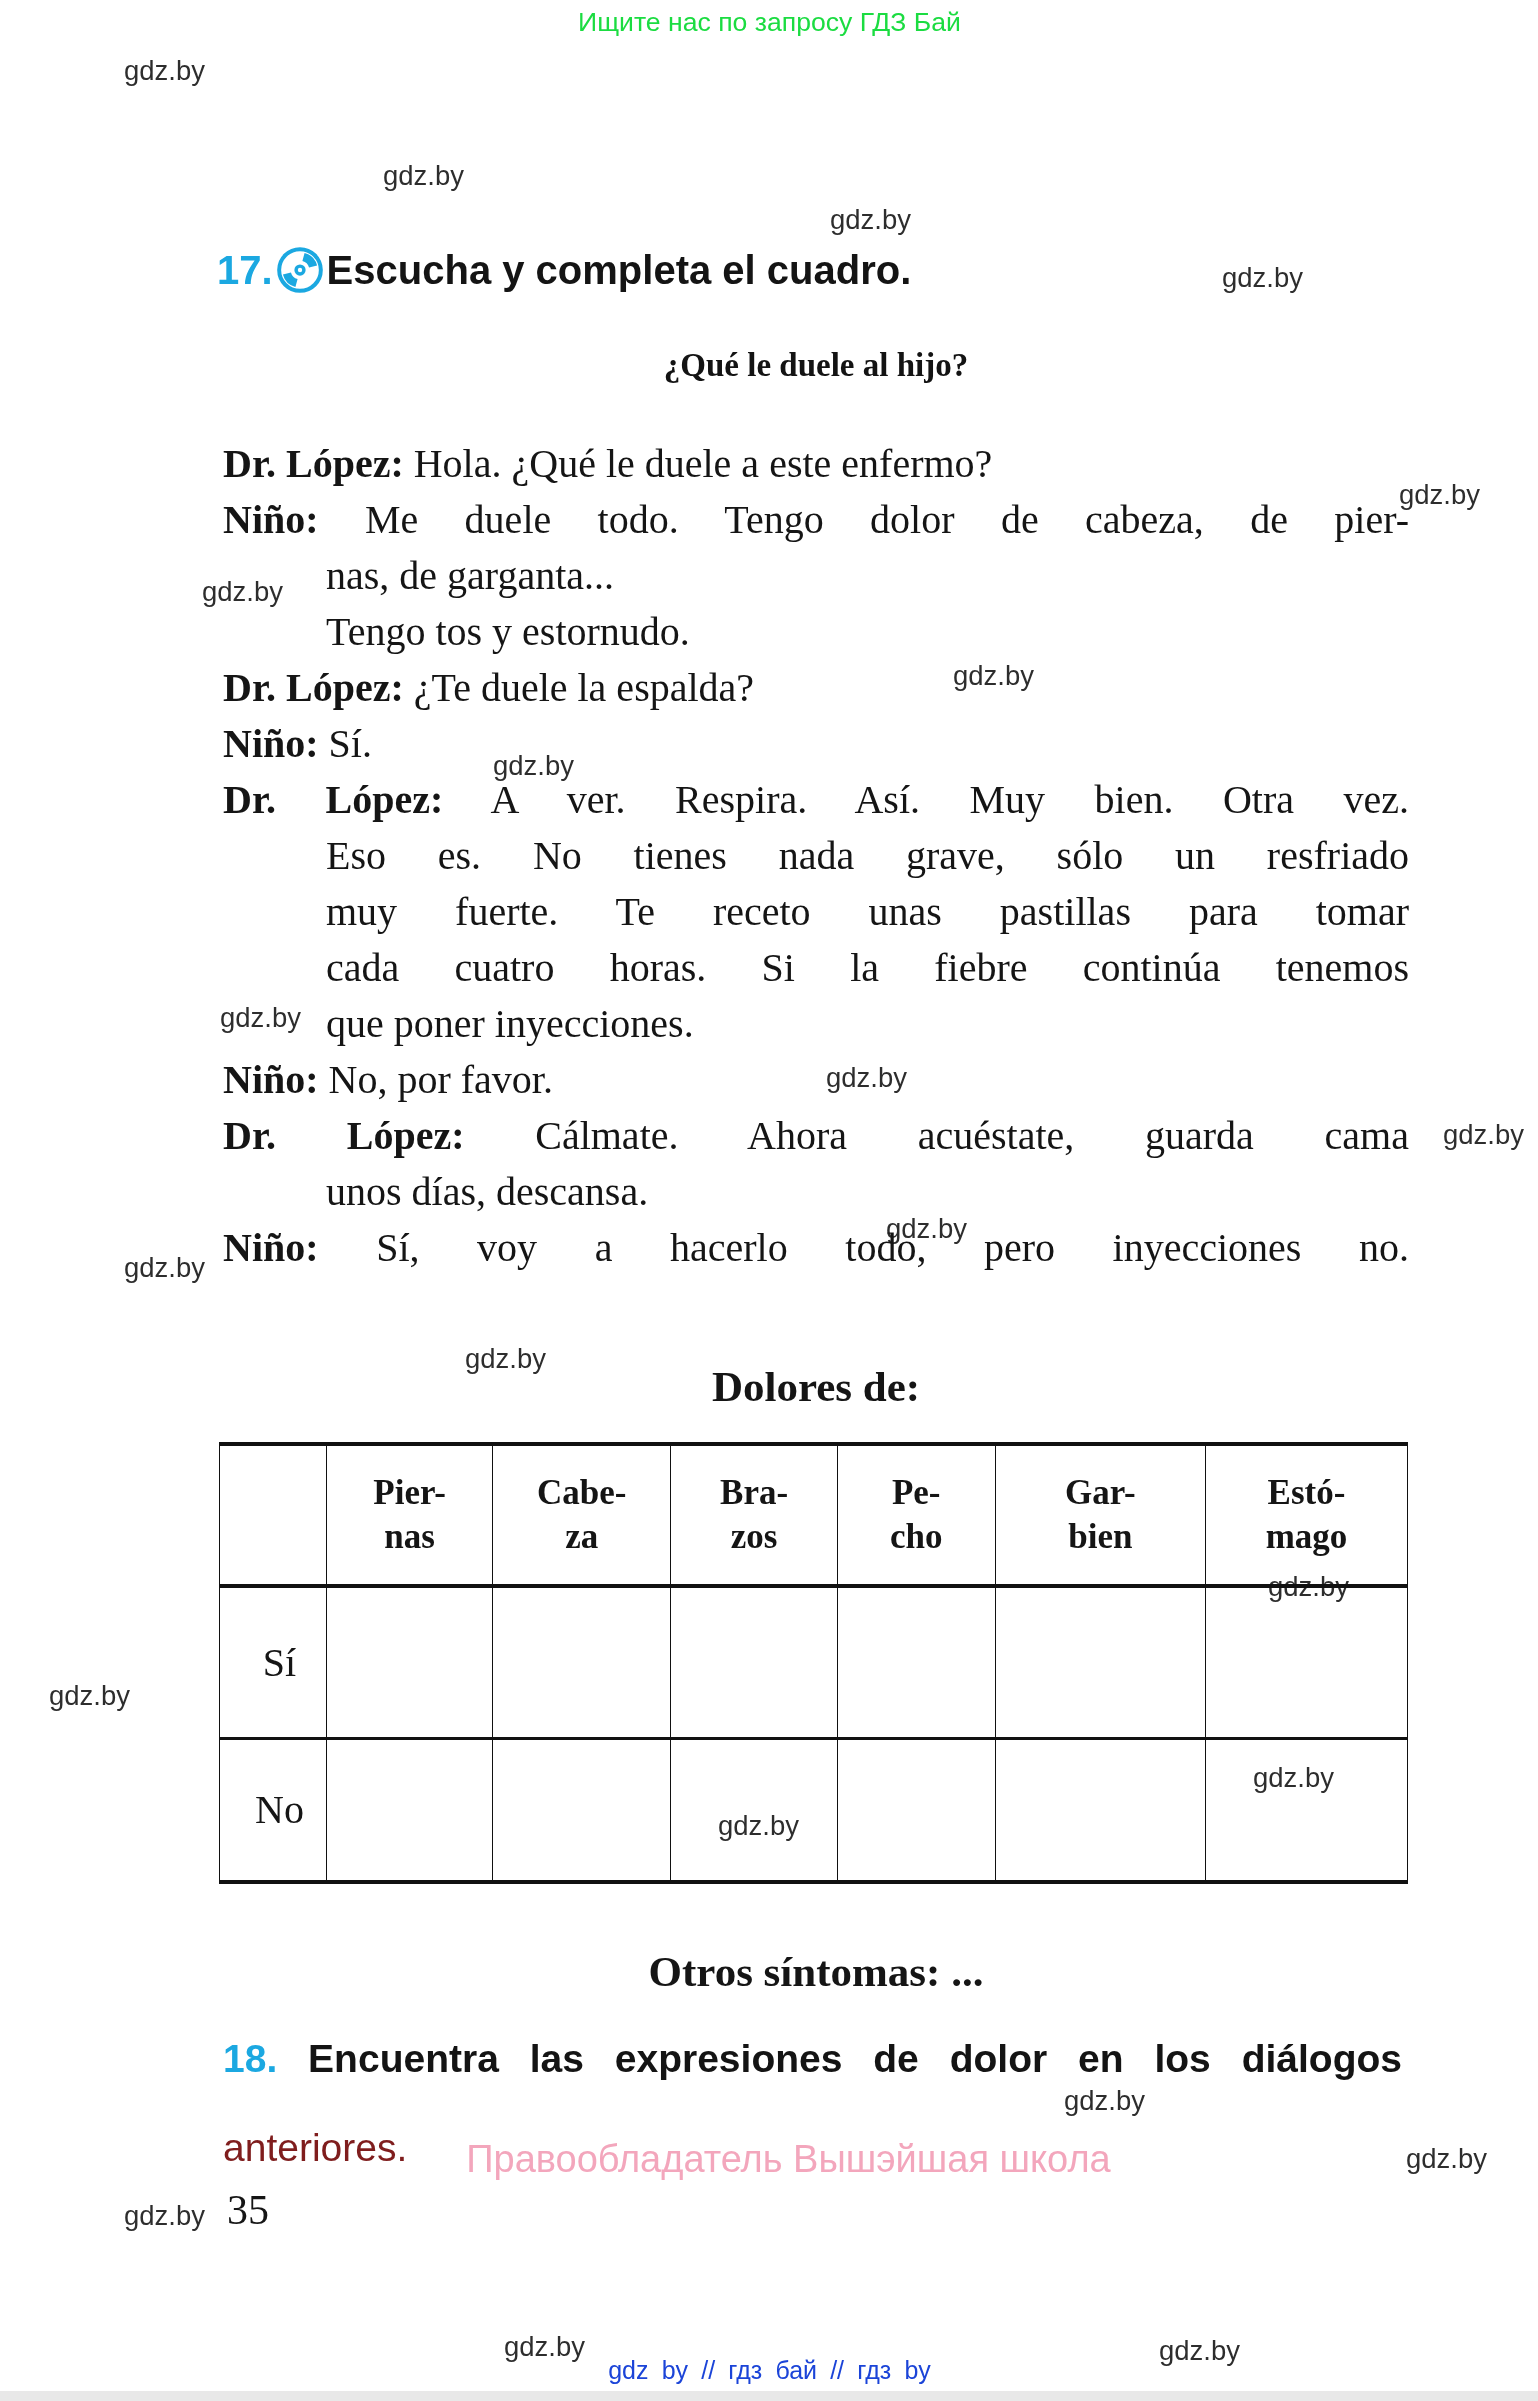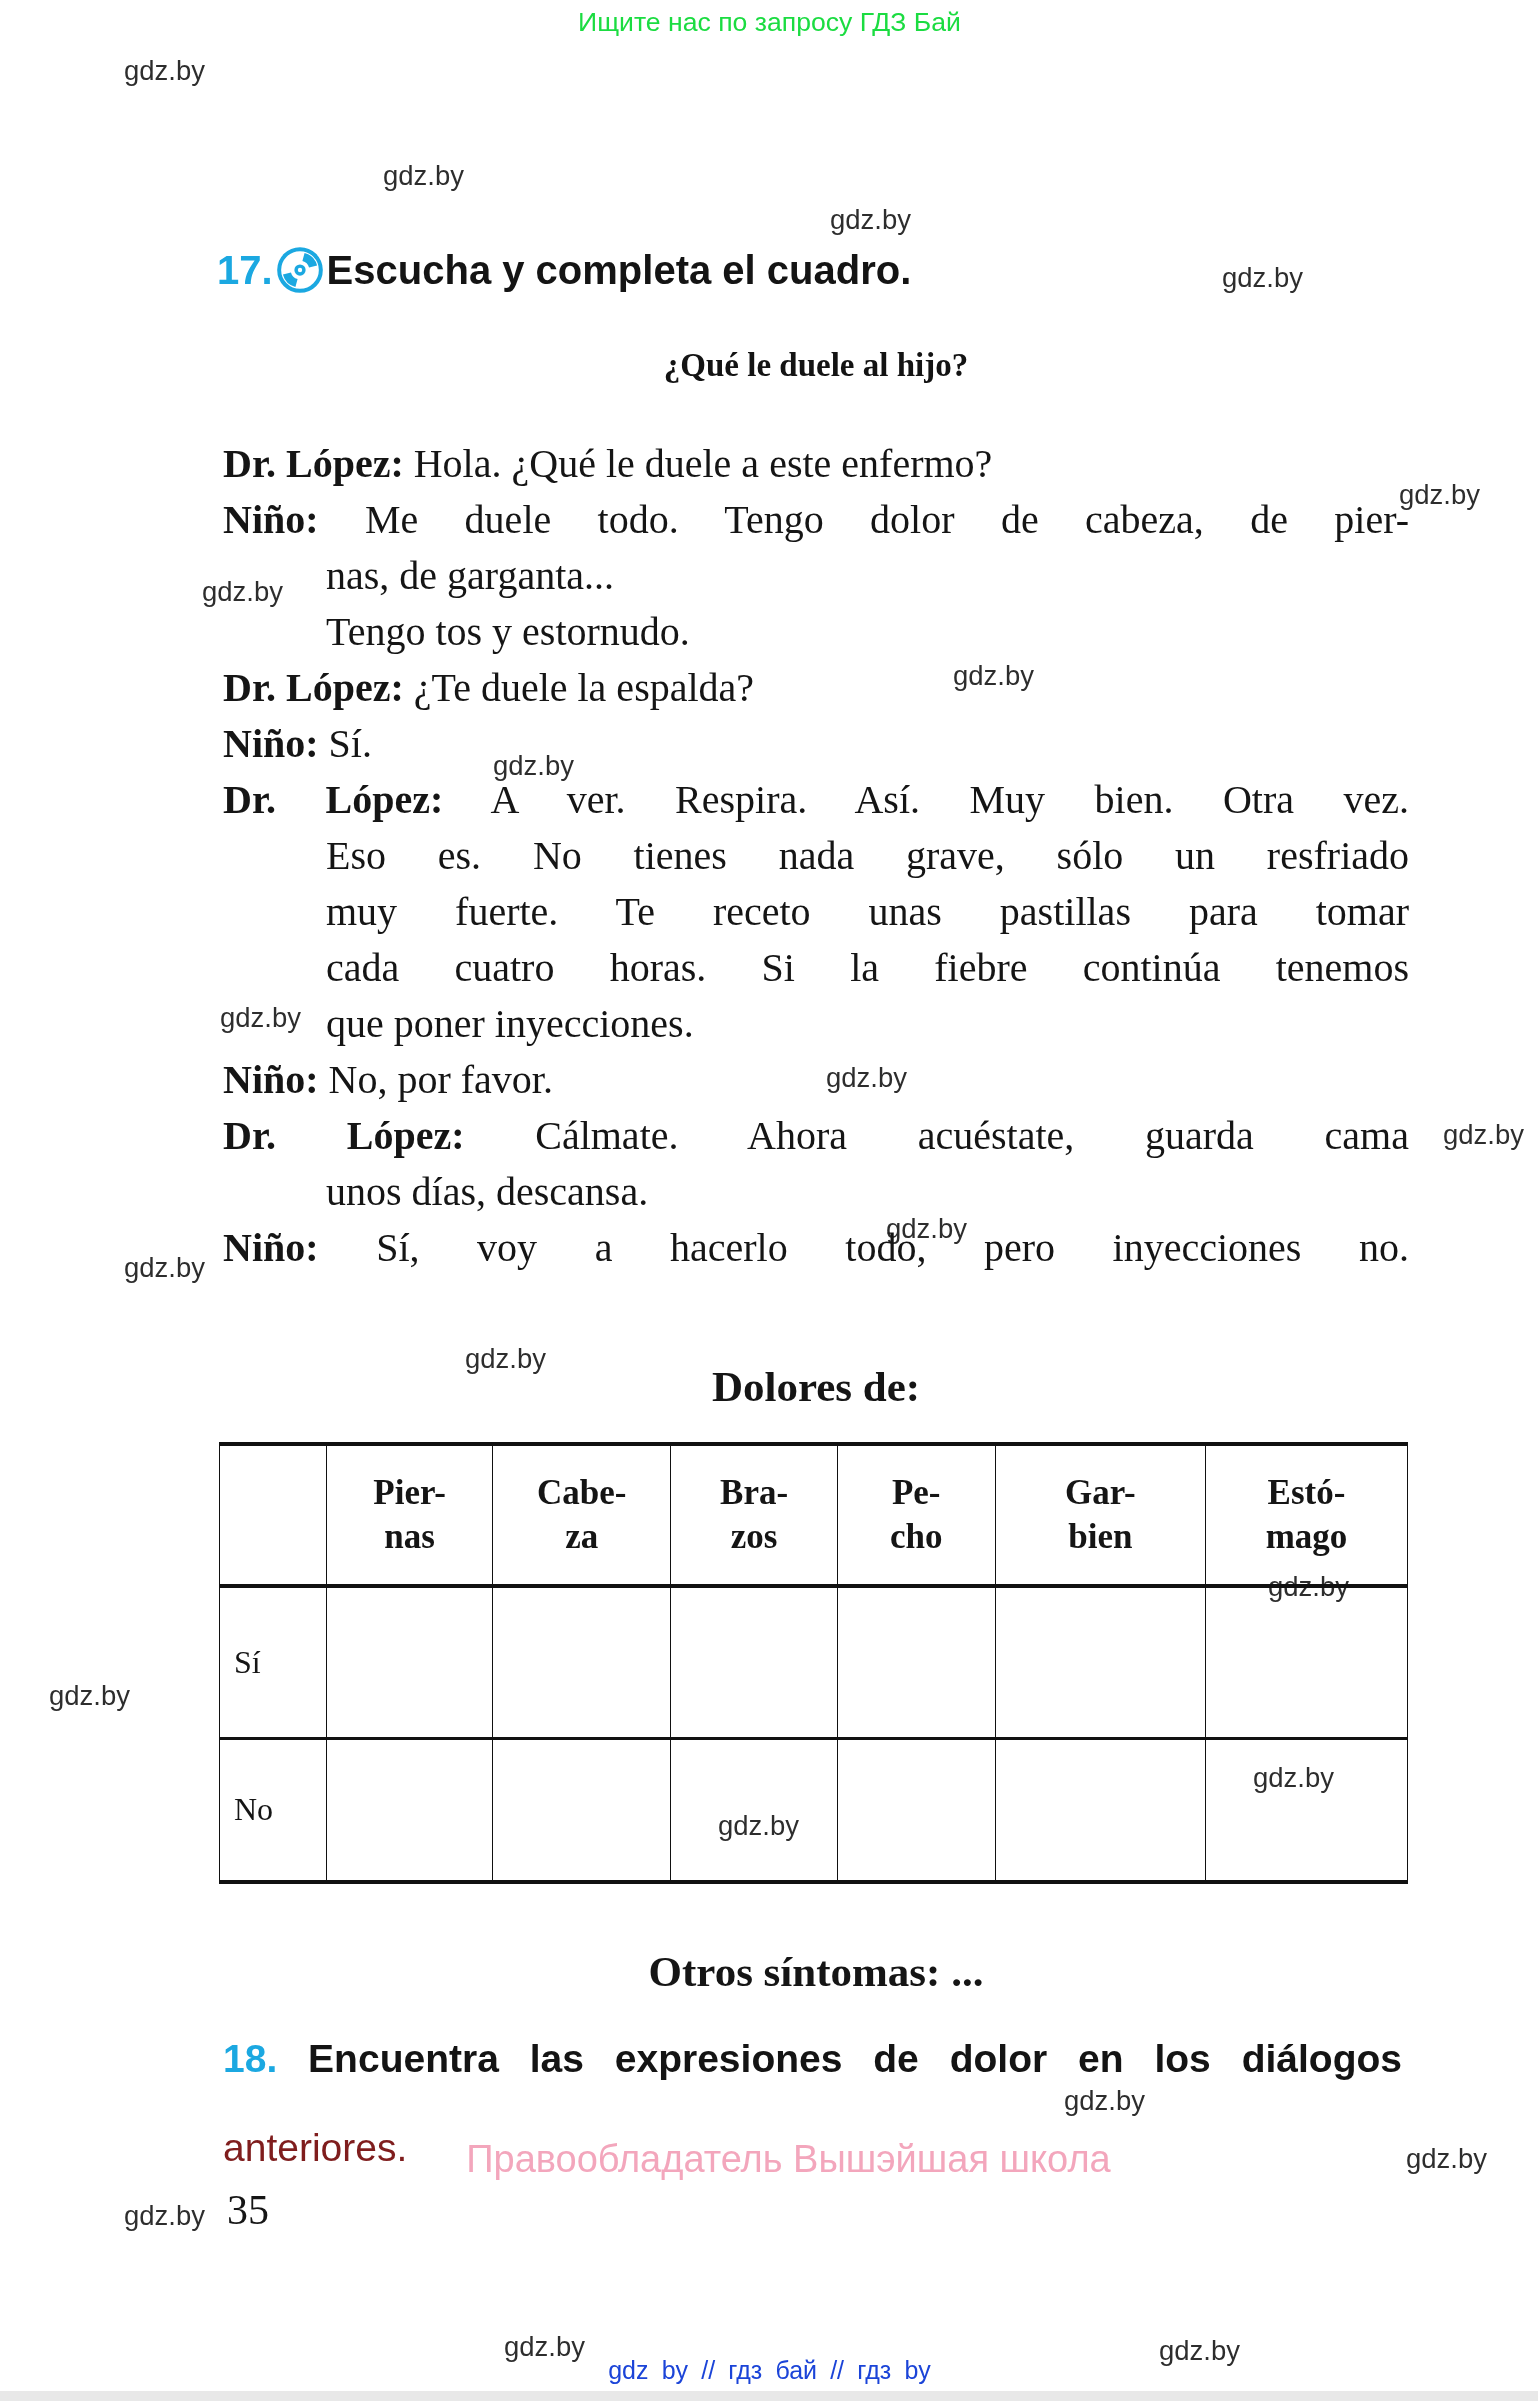--- a/index.html
+++ b/index.html
@@ -50,21 +50,21 @@
     border:1.8px solid #111; border-top:4.4px solid #111; border-bottom:4.4px solid #111;
   }
   table.pain-table th, table.pain-table td{ border:1.8px solid #111; }
   table.pain-table thead th{ border-bottom:4.4px solid #111; }
   table.pain-table tr.r-si td, table.pain-table tr.r-si th{ border-bottom:3.5px solid #111; }
   th.colhead{
     font-family:"Liberation Serif", serif; font-weight:bold; font-size:35px;
     line-height:1.25; text-align:center; vertical-align:middle; white-space:pre-line;
   }
   th.rowlabel{
-    font-weight:normal; font-size:32px; text-align:left; vertical-align:middle;
+    font-weight:normal; font-size:40px; text-align:center; vertical-align:middle;
     padding-left:14px;
   }
   
   .otros{
     position:absolute; left:223px; top:1947px; width:1186px; margin:0;
     text-align:center; font-size:43px; font-weight:bold;
   }
   
   .ex18-l1{
     position:absolute; left:223px; top:2037px; width:1179px;

